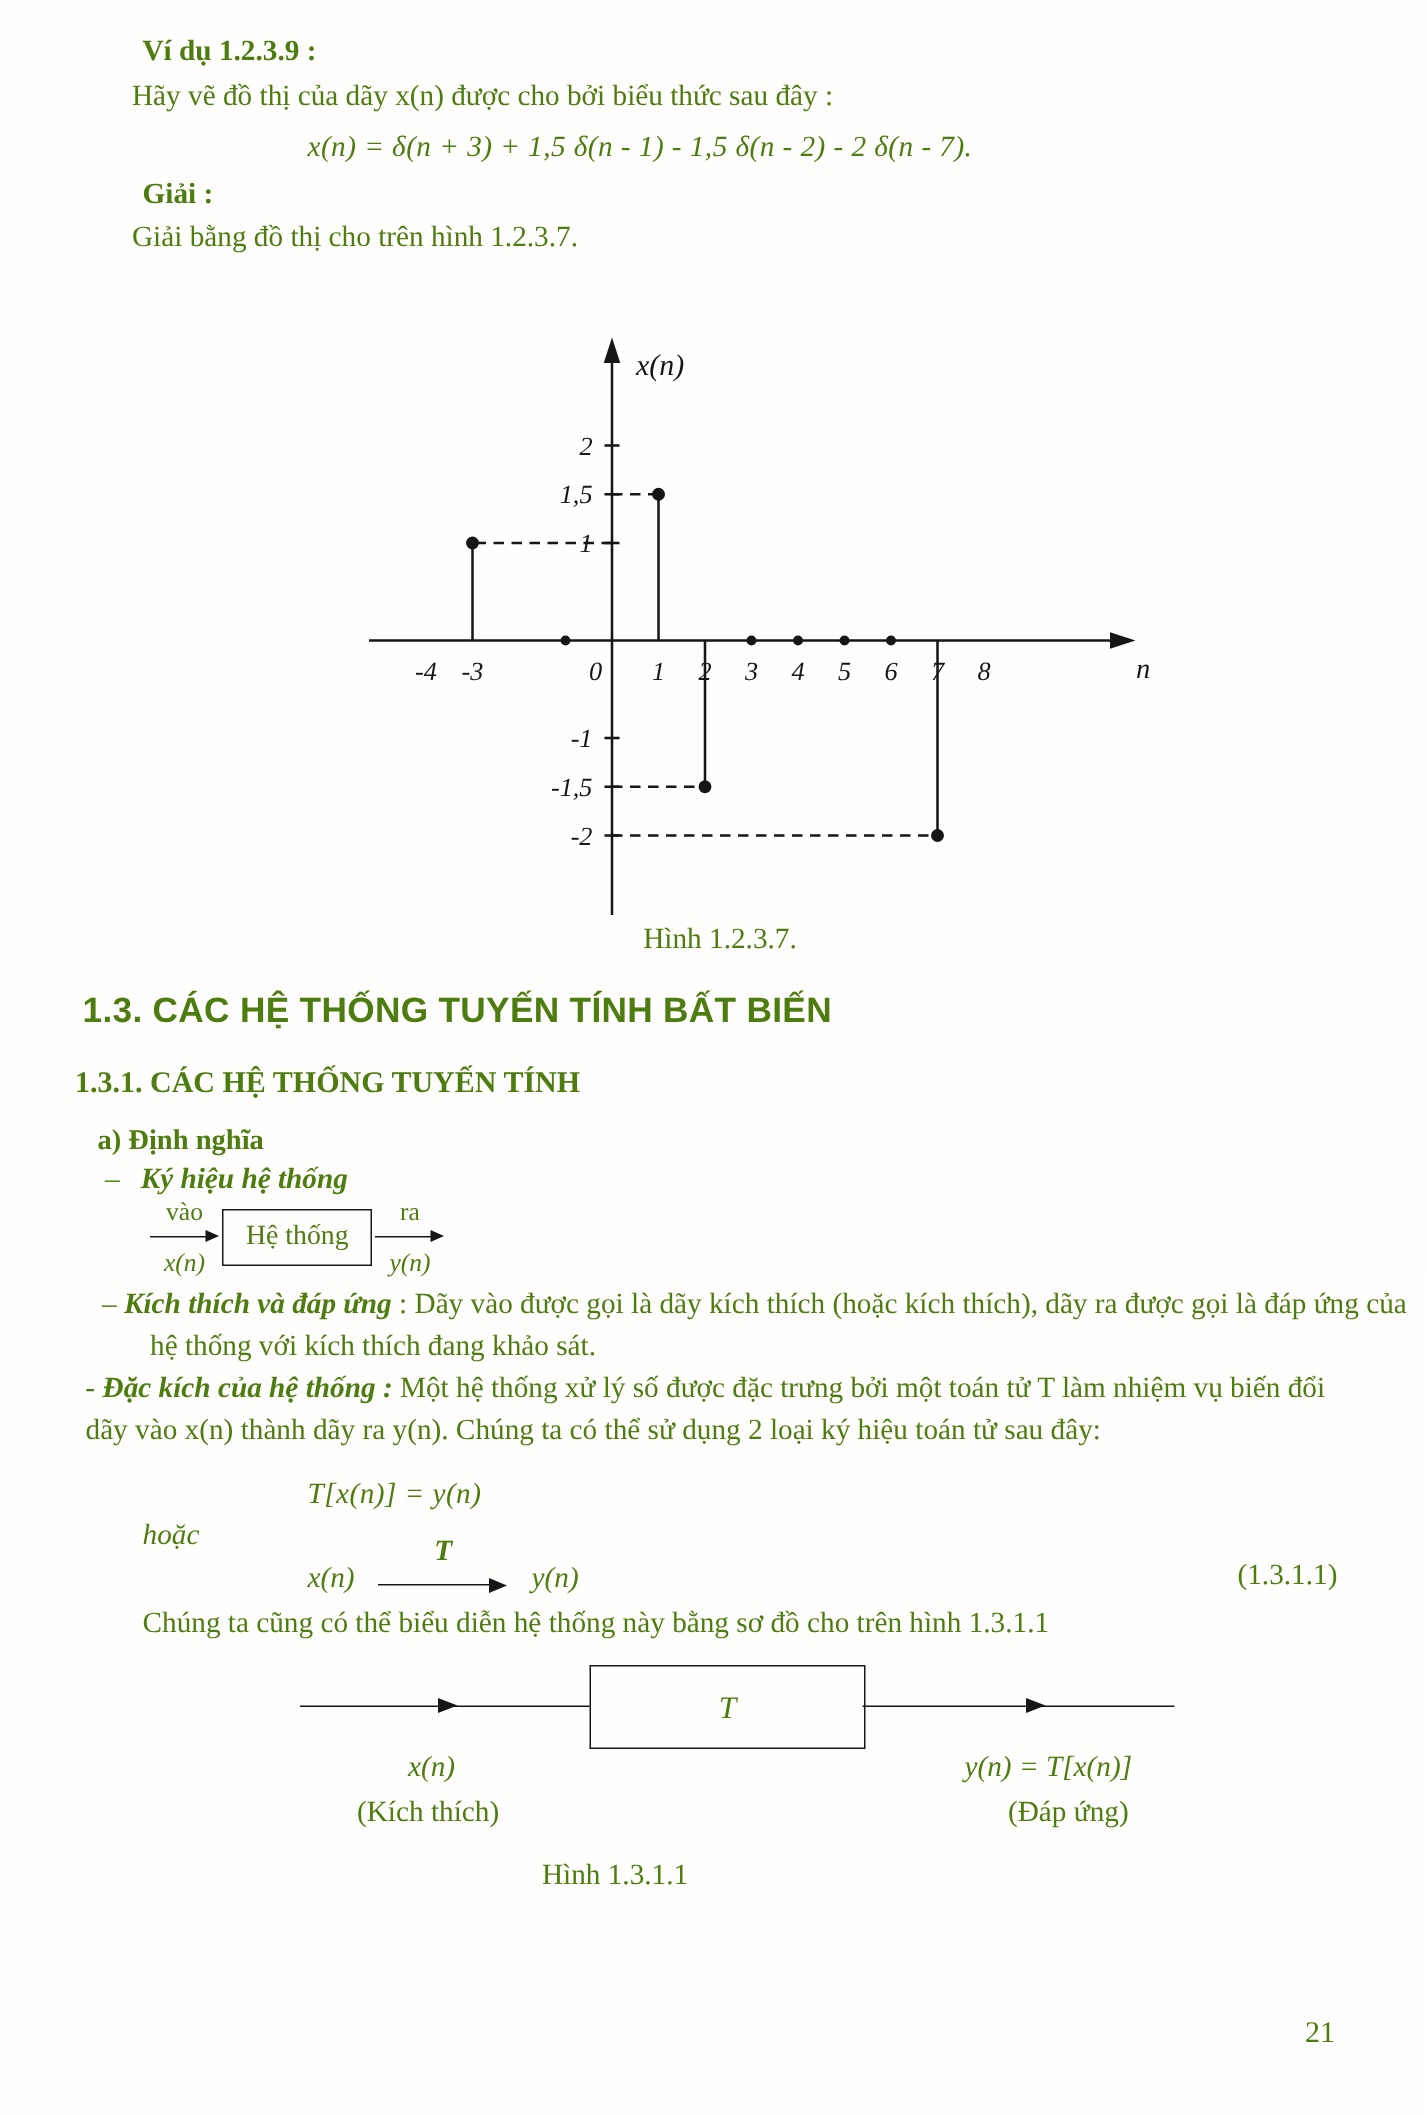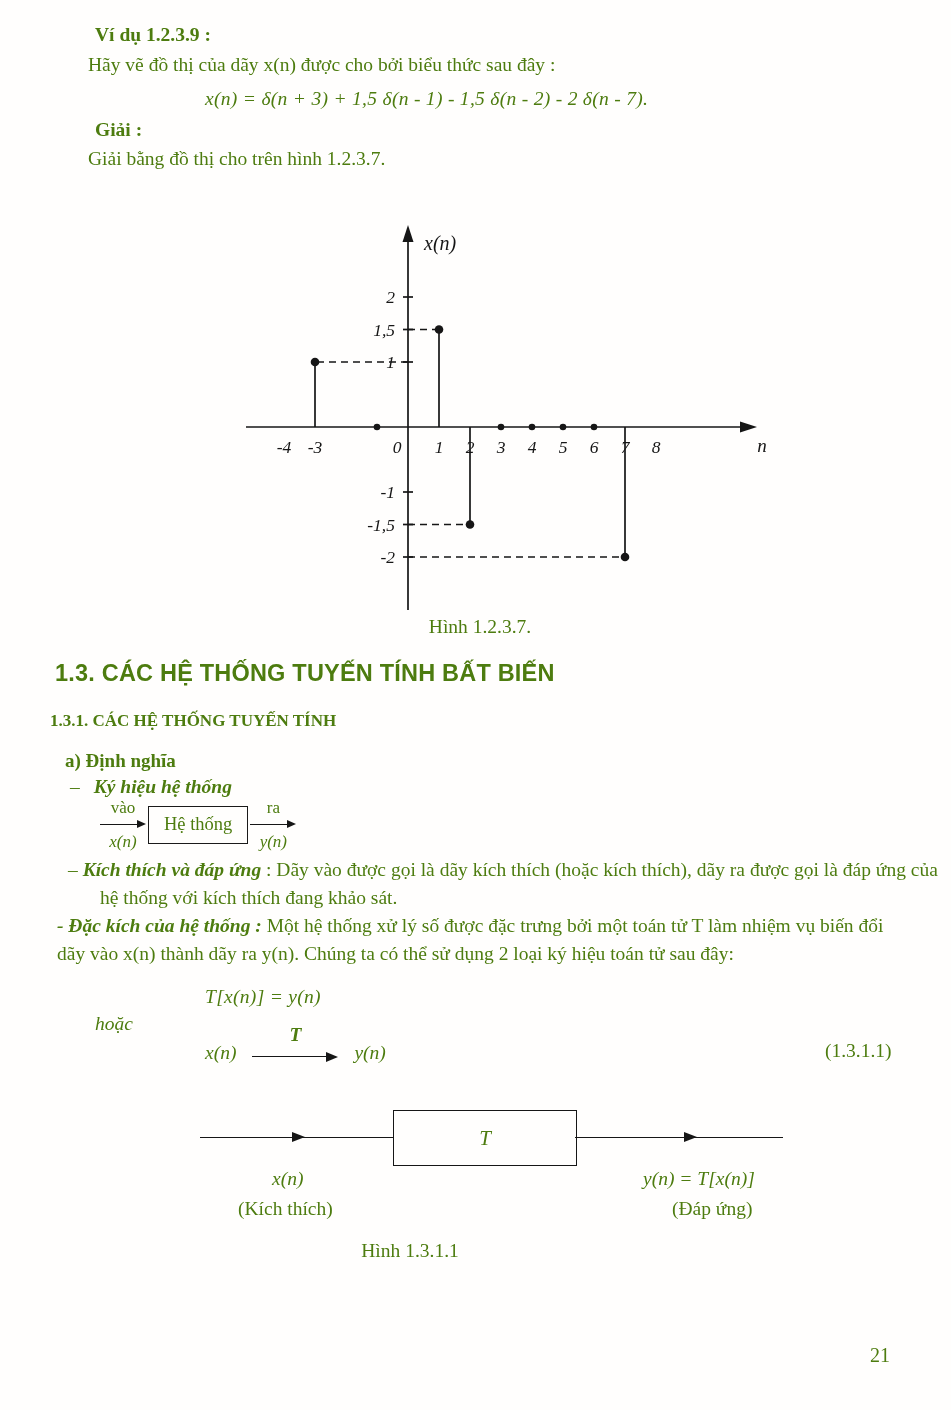--- a/index.html
+++ b/index.html
@@ -15,21 +15,21 @@
   .abs{position:absolute;}
   .math{font-style:italic;}
   .example-title{left:95px;top:24px;font-weight:bold;}
   .prompt{left:88px;top:54px;}
   .formula{left:205px;top:88px;font-style:italic;letter-spacing:.3px;}
   .solution-label{left:95px;top:119px;font-weight:bold;}
   .solution-text{left:88px;top:148px;}
   .plot-wrap{left:228px;top:222px;width:560px;height:400px;}
   .fig1-caption{left:200px;top:616px;width:560px;text-align:center;}
   .sec-heading{left:55px;top:660px;font-family:"Liberation Sans",sans-serif;font-weight:bold;font-size:23.5px;letter-spacing:.2px;}
-  .sub-heading{left:50px;top:711px;font-weight:bold;font-size:17px;}
+  .sub-heading{left:50px;top:711px;font-weight:bold;font-size:20px;}
   .def-label{left:65px;top:750px;font-weight:bold;font-size:19px;}
   .item1{left:70px;top:776px;}
   .item1 .lead{font-weight:bold;font-style:italic;margin-left:14px;}
   .sysdiag{left:100px;top:798px;display:flex;align-items:center;}
   .sysio{display:flex;flex-direction:column;align-items:center;font-size:17px;line-height:1.15;}
   .sysbox{border:1.6px solid #1a1a1a;padding:7px 15px 8px;margin:0 2px;font-size:18.5px;text-align:center;}
   .para-kich{left:68px;top:856px;width:838px;line-height:27.5px;padding-left:32px;text-indent:-32px;box-sizing:content-box;}
   .para-kich .lead{font-weight:bold;font-style:italic;}
   .para-dac{left:57px;top:912px;width:850px;line-height:27.5px;}
   .para-dac .lead{font-weight:bold;font-style:italic;}
@@ -153,20 +153,21 @@
     <span class="math">x(n)</span>
     <span class="arrowT">
       <span class="tlabel">T</span>
       <i class="stem"></i>
         <i class="head"></i>
     </span>
     <span class="math">y(n)</span>
     <span class="eq-num">(1.3.1.1)</span>
   </div>
 
+  <div class="abs closing">Chúng ta  cũng có thể biểu diễn hệ thống này bằng sơ đồ cho trên hình 1.3.1.1</div>
 
   <div class="abs bdiag">
     <div class="bd-line" style="left:200px;top:31px;width:193px;"></div>
     <div class="tri" style="left:292px;top:26px;"></div>
     <div class="bd-box">
         <span>T</span>
       </div>
     <div class="bd-line" style="left:575px;top:31px;width:208px;"></div>
     <div class="tri" style="left:684px;top:26px;"></div>
     <div class="bd-label math" style="left:272px;top:62px;">x(n)</div>

